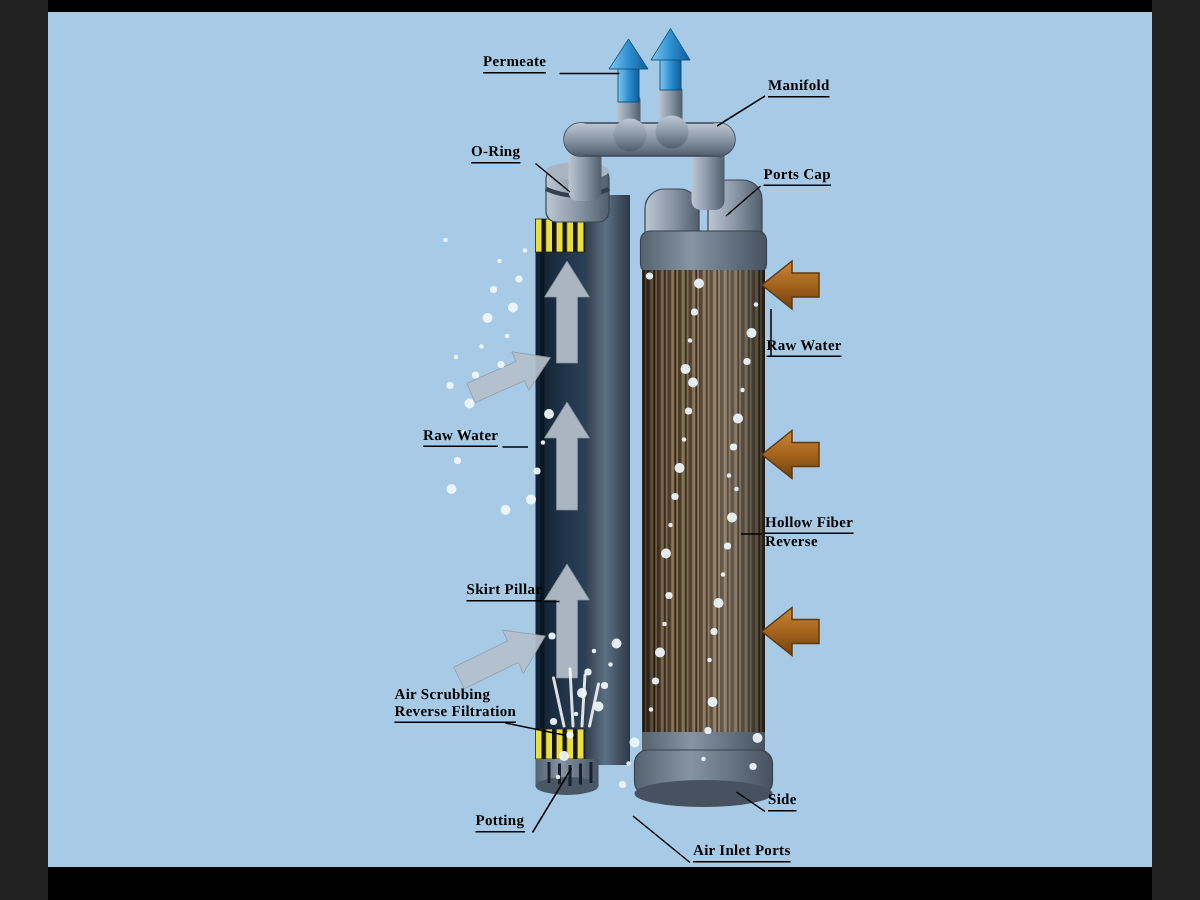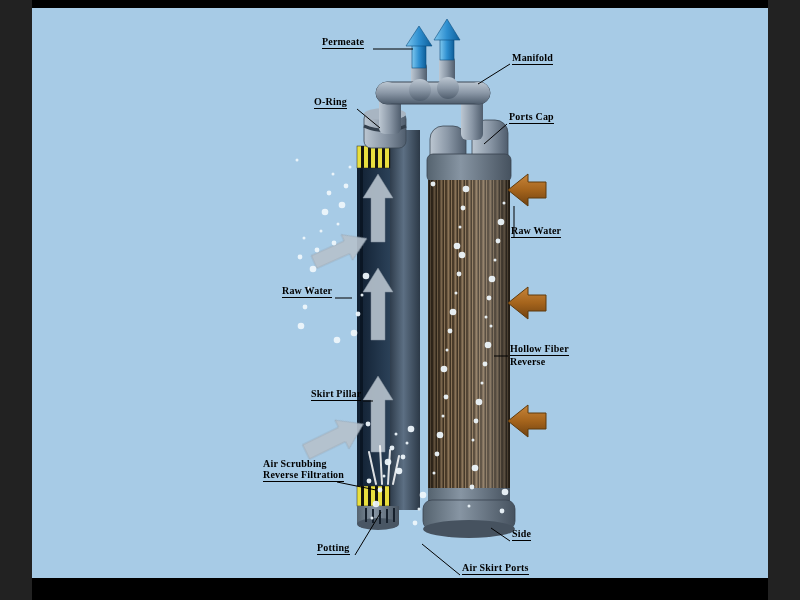--- a/index.html
+++ b/index.html
@@ -278,15 +278,15 @@
 
   <div class="label u" style="left:279px;top:388px">Skirt Pillar</div>
 
   <div class="label" style="left:231px;top:458px">
     <span>Air Scrubbing</span><br>
     <span class="u">Reverse Filtration</span>
   </div>
 
   <div class="label u" style="left:480px;top:528px">Side</div>
   <div class="label u" style="left:285px;top:542px">Potting</div>
-  <div class="label u" style="left:430px;top:562px">Air Skirt Ports</div>
+  <div class="label u" style="left:430px;top:562px">Air Inlet Ports</div>
 
 </div>
 
 </body></html>

